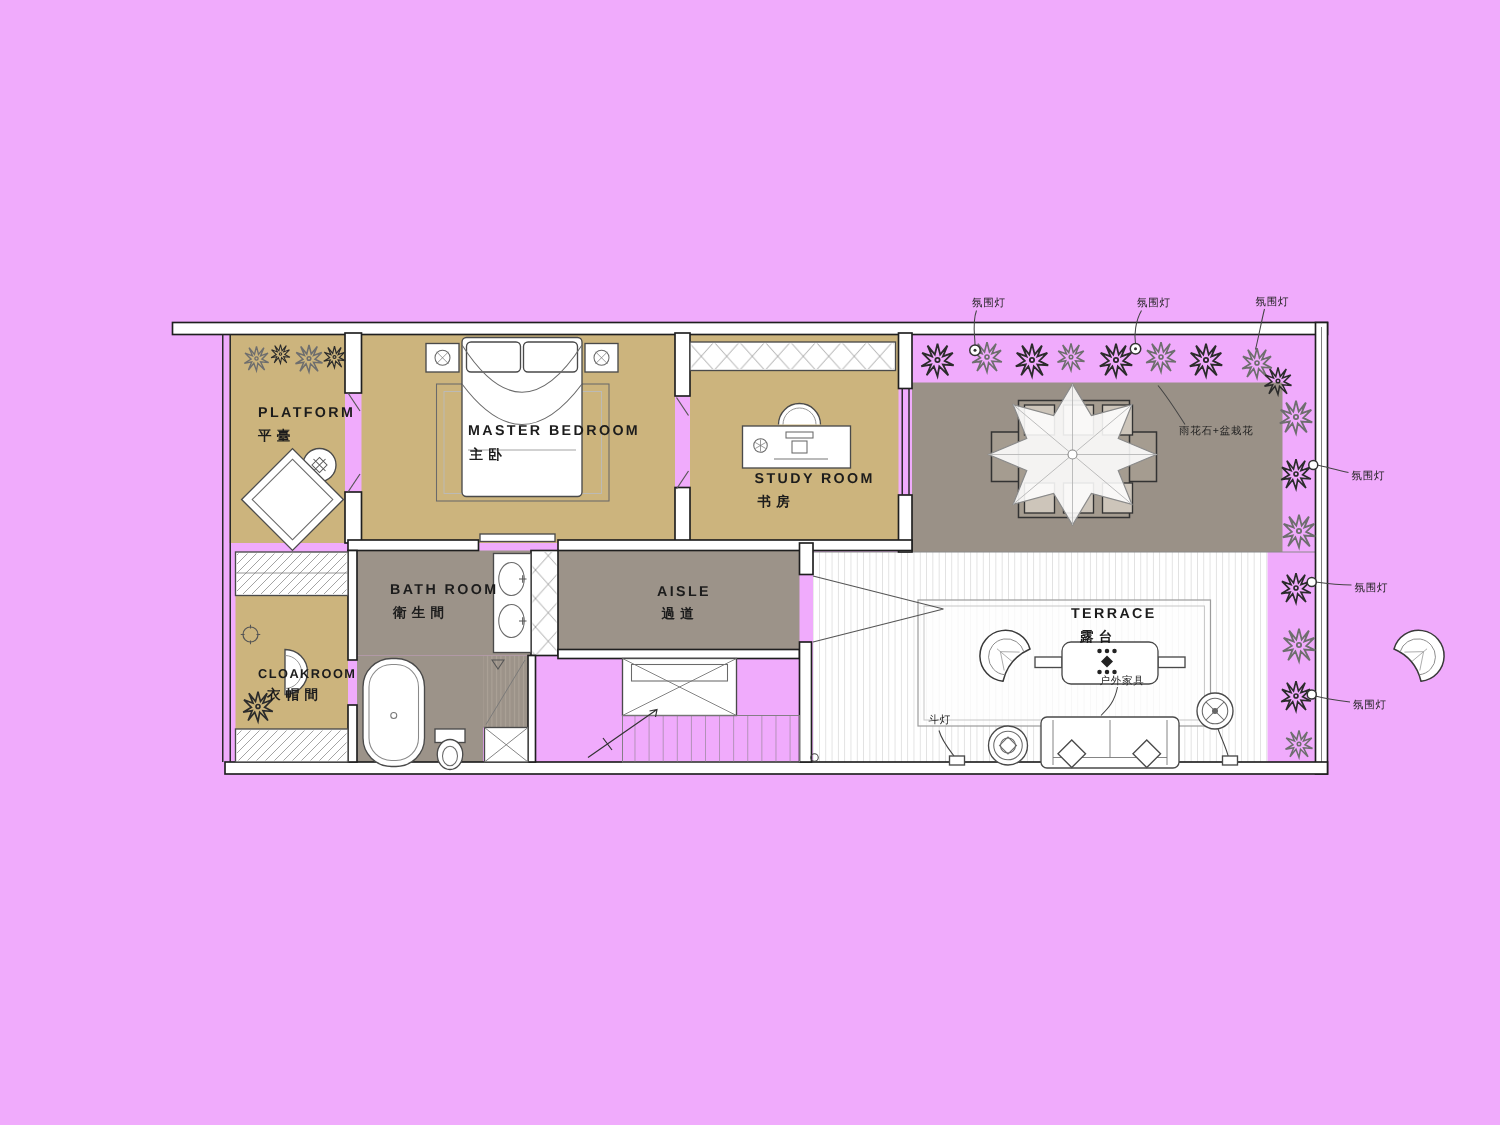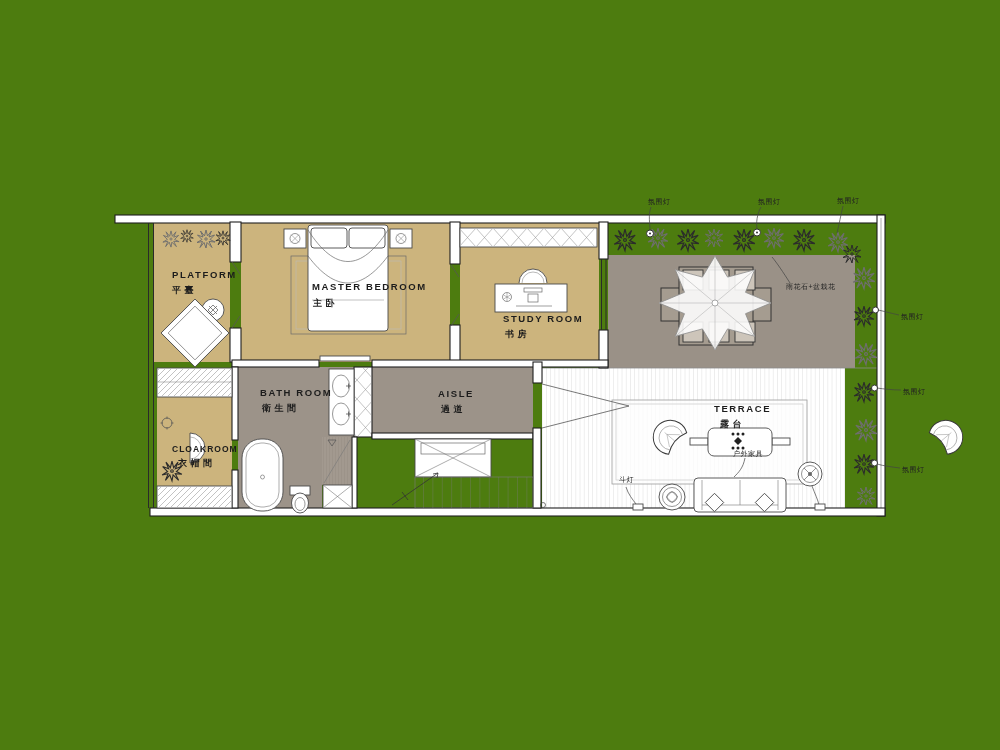--- a/index.html
+++ b/index.html
@@ -1,16 +1,16 @@
 <!DOCTYPE html>
 <html><head>
 <meta charset="utf-8">
 <style>
   html,body{margin:0;padding:0;background:#ffffff;}
-  .stage{position:relative;width:1000px;height:750px;background:#4d7c0f;overflow:hidden;
+  .stage{position:relative;width:1000px;height:750px;background:#f0abfc;overflow:hidden;
          font-family:"Liberation Sans",sans-serif;}
   svg text{font-family:"Liberation Sans","DejaVu Sans",sans-serif;fill:#1c1c1c;}
   .lbl-en{font-size:9.5px;font-weight:bold;letter-spacing:1.6px;}
   .lbl-en-sm{font-size:8.5px;font-weight:bold;letter-spacing:1px;}
   .lbl-cn{font-size:9px;font-weight:bold;letter-spacing:3.5px;}
   .ann{font-size:7px;letter-spacing:0.5px;fill:#222;}
   .wall{fill:#ffffff;stroke:#1f1f1f;stroke-width:1.1;}
   .fur{fill:#ffffff;stroke:#4a4a4a;stroke-width:0.9;}
   .furl{fill:none;stroke:#6a6a6a;stroke-width:0.7;}
   .leader{fill:none;stroke:#444;stroke-width:0.7;}

